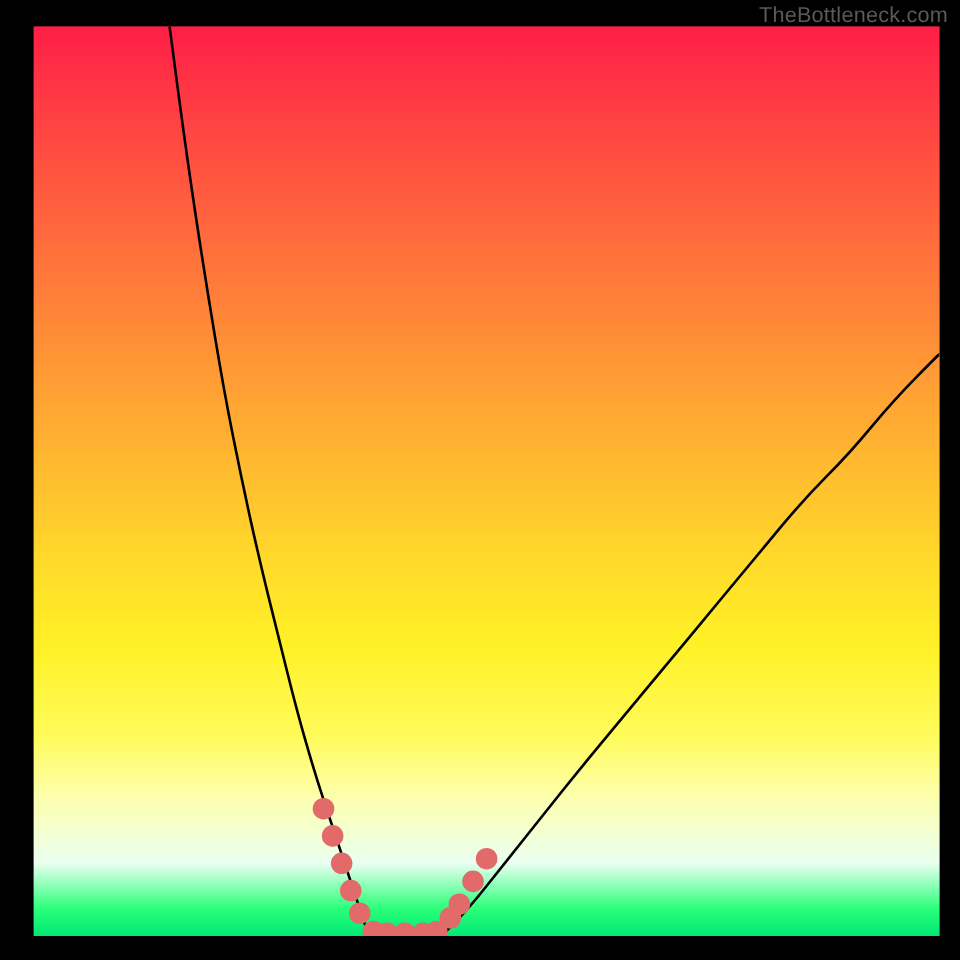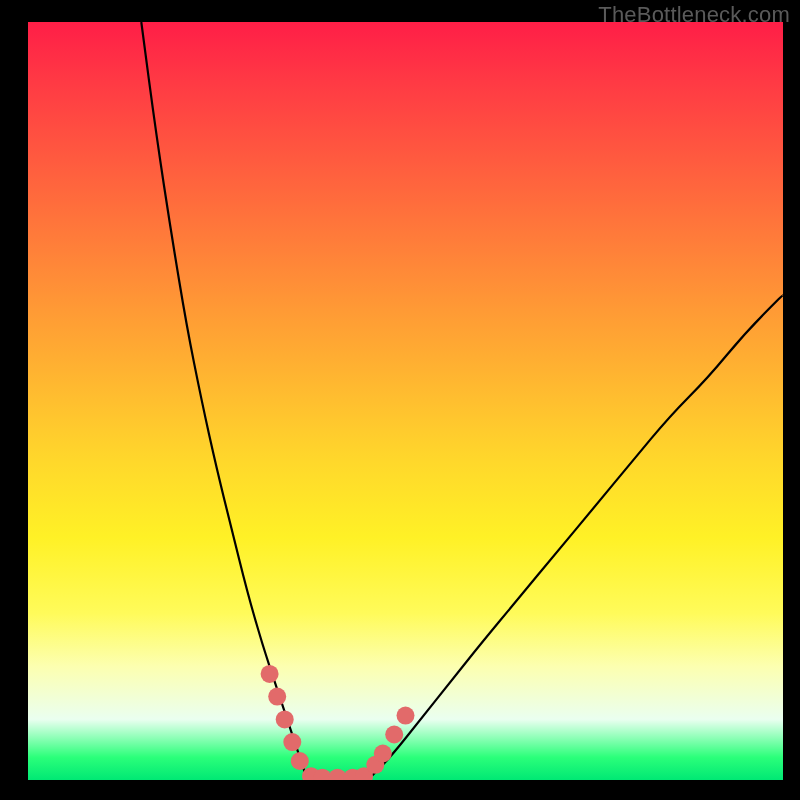--- a/index.html
+++ b/index.html
@@ -39,21 +39,21 @@
       #eafff0 92%,
       #2bff7a 97%,
       #00e874 100%
     );
   }
   .watermark {
     position: absolute;
     top: 2px;
     right: 10px;
     color: #5a5a5a;
-    font-size: 22px;
+    font-size: 18px;
     font-weight: 500;
     letter-spacing: 0.2px;
     user-select: none;
   }
   svg.curves {
     position: absolute;
     left: 0;
     top: 0;
     width: 755px;
     height: 758px;

